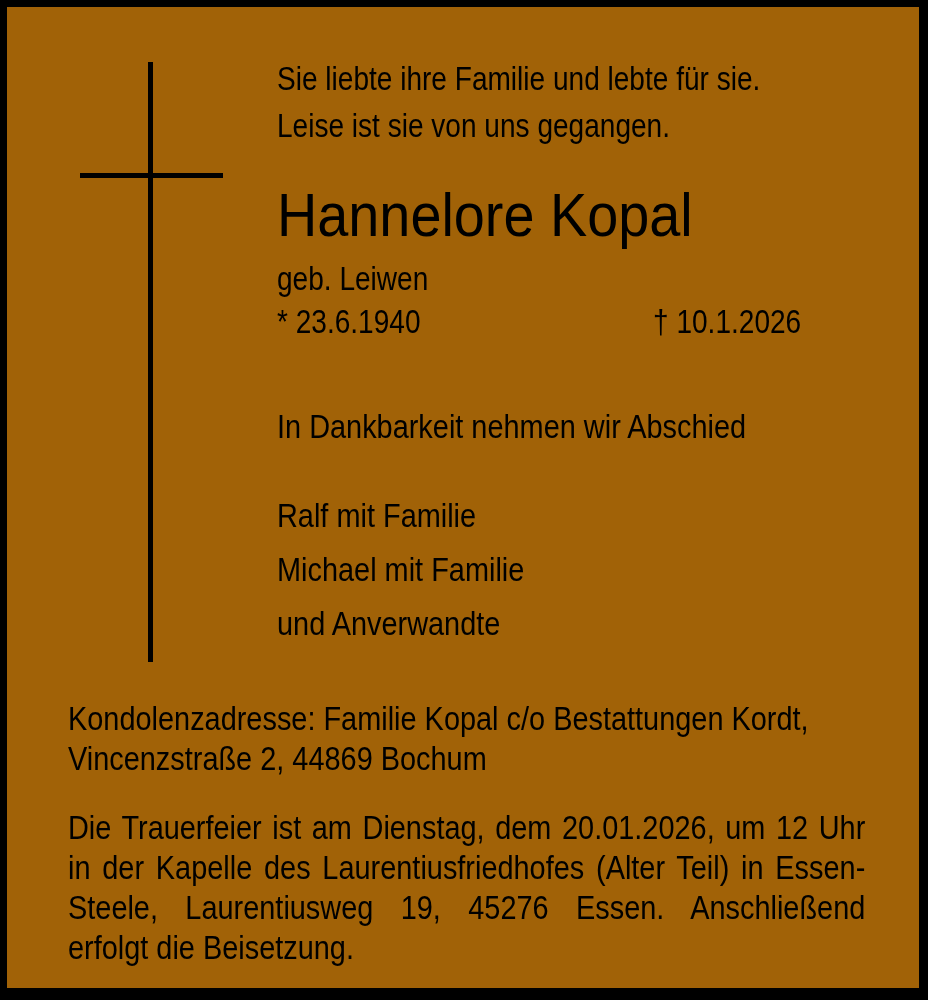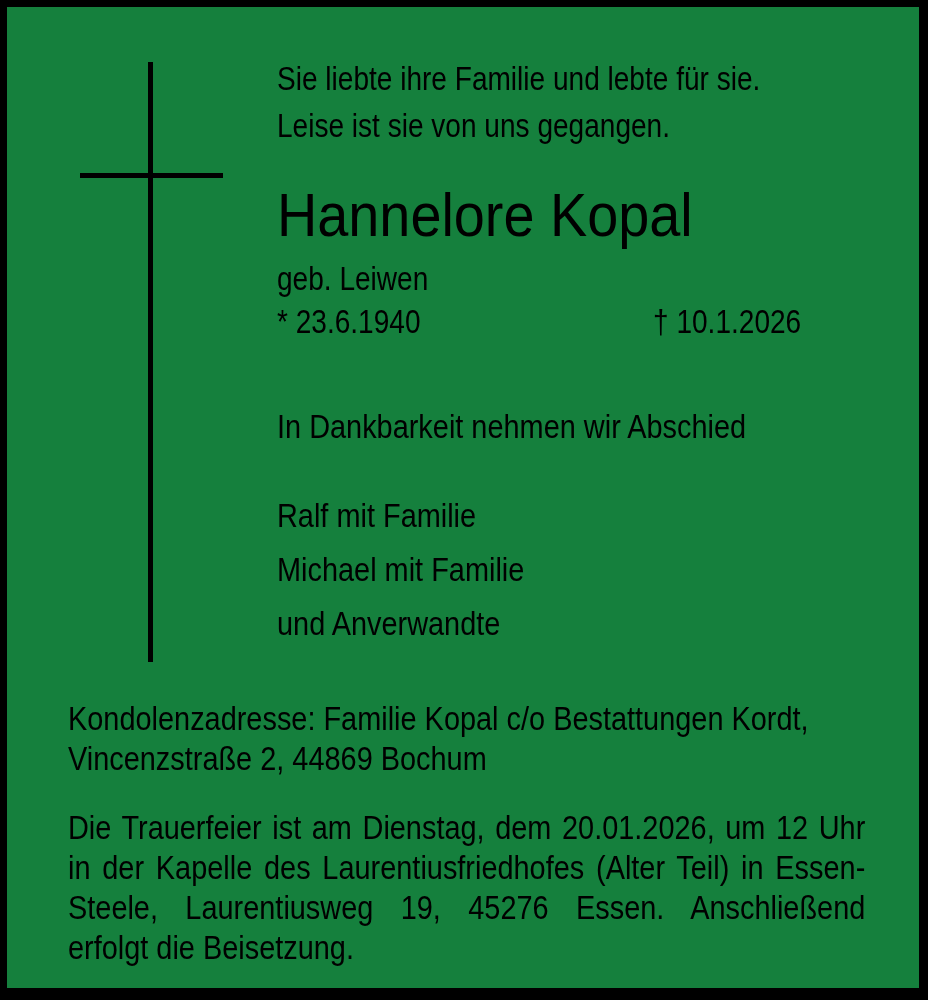--- a/index.html
+++ b/index.html
@@ -5,21 +5,21 @@
   html, body {
     margin: 0;
     padding: 0;
     background: #ffffff;
   }
   .notice {
     position: relative;
     width: 928px;
     height: 1000px;
     box-sizing: border-box;
-    background: #15803d;
+    background: #a16207;
     border-style: solid;
     border-color: #000000;
     border-width: 7px 9px 12px 7px;
     overflow: hidden;
     font-family: "Liberation Sans", "DejaVu Sans", sans-serif;
     color: #000000;
   }
   .abs { position: absolute; }
   
   .cx   { transform: scaleX(0.85); transform-origin: 0 0; }

